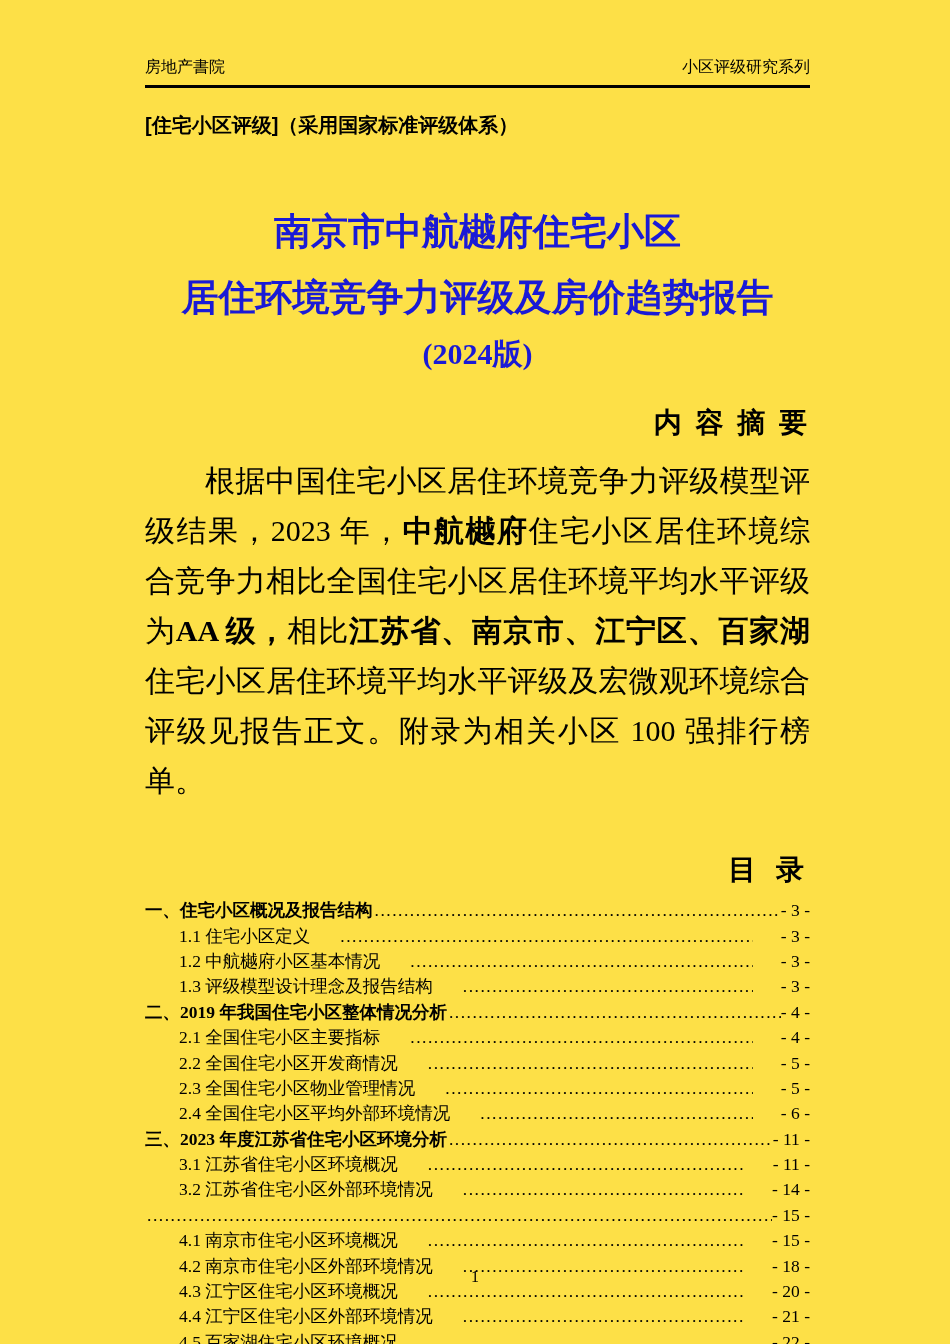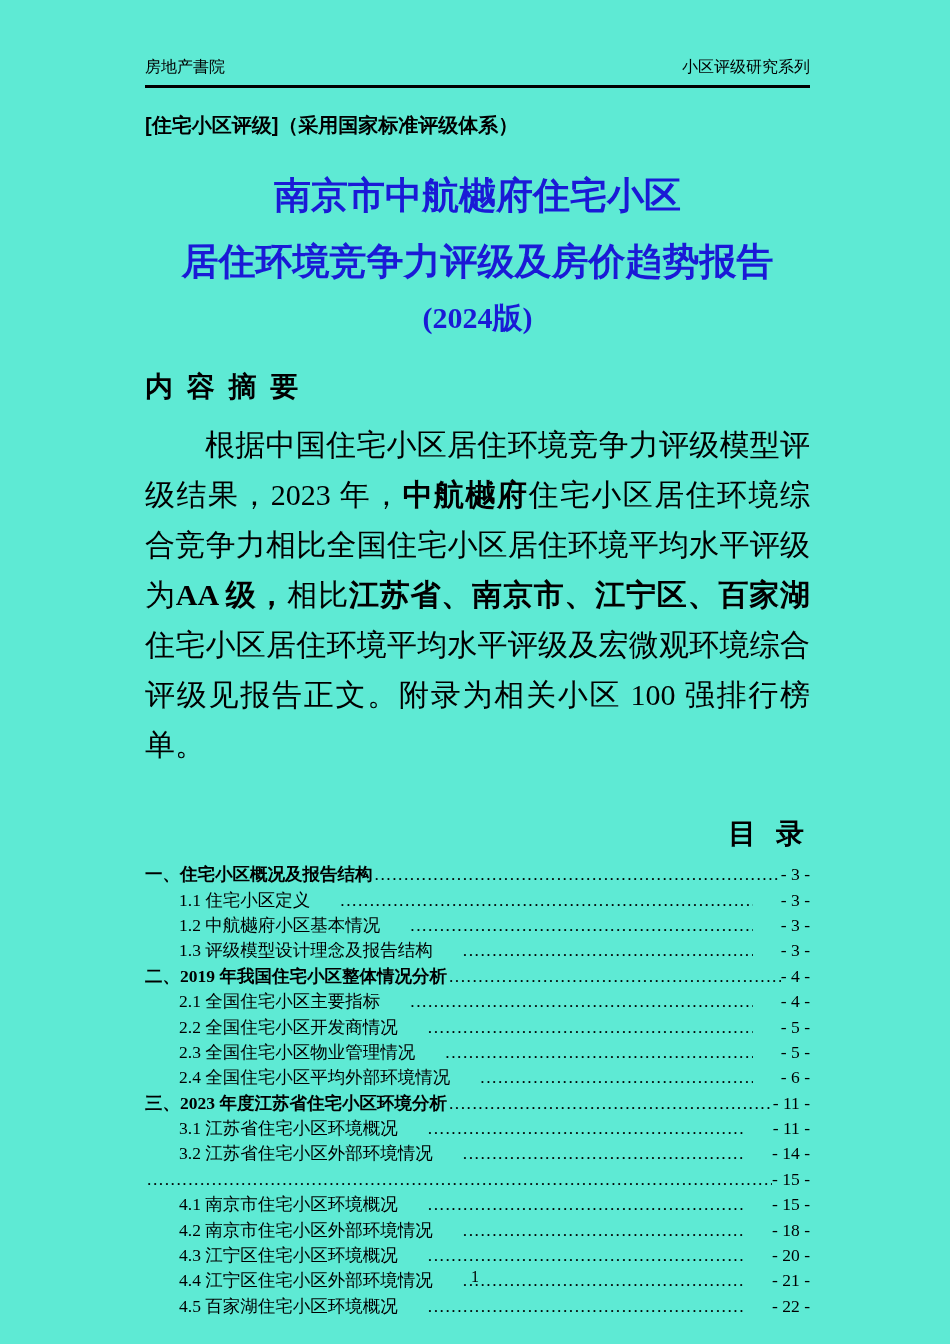--- a/index.html
+++ b/index.html
@@ -1,20 +1,20 @@
 <!DOCTYPE html>
 <html><head>
 <meta charset="utf-8">
 <style>
   html,body { margin:0; padding:0; background:#ffffff; }
   .page {
     position:relative;
     width:950px; height:1344px;
     margin:0 auto;
-    background:#5eead4;
+    background:#fde047;
     box-sizing:border-box;
     padding:0 140px 0 145px;
     color:#000;
     font-family:"Liberation Serif", serif;
     overflow:hidden;
   }
   .header {
     padding-top:57px;
     padding-bottom:9px;
     border-bottom:3px solid #000;
@@ -26,26 +26,26 @@
     line-height:1.2;
   }
   .bracket-line {
     margin-top:24px;
     font-family:"Liberation Sans", sans-serif;
     font-size:20px;
     font-weight:bold;
     line-height:1.3;
   }
   .title-block { text-align:center; font-weight:bold; }
-  .title-line1 { margin-top:34px; font-size:37px; line-height:1.3; }
+  .title-line1 { margin-top:70px; font-size:37px; line-height:1.3; }
   .title-line2 { margin-top:18px; font-size:37px; line-height:1.3; }
   .edition     { margin-top:12px; font-size:30px; line-height:1.3; font-weight:bold; text-align:center; }
   .summary-heading {
     margin-top:32px;
-    text-align:left;
+    text-align:right;
     font-family:"Liberation Sans", sans-serif;
     font-size:28px;
     font-weight:bold;
     letter-spacing:3px;
     line-height:1.3;
   }
   .summary-text {
     margin-top:14px;
     font-size:30px;
     line-height:50px;

